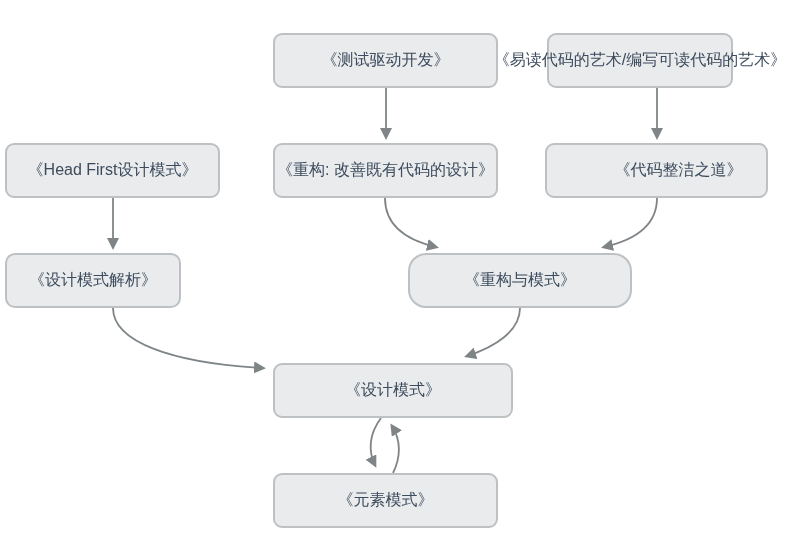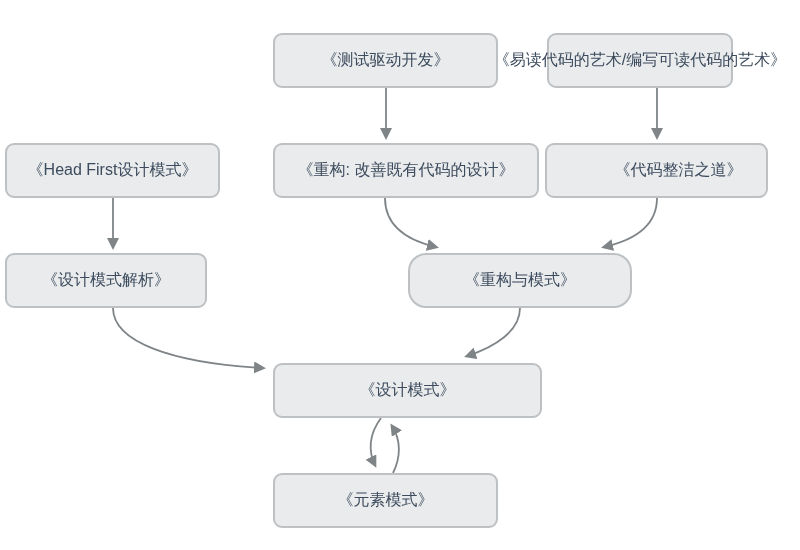--- a/index.html
+++ b/index.html
@@ -34,25 +34,25 @@
     font-size:16px;
     color:var(--node-text);
     white-space:nowrap;
     overflow:visible;
     cursor:default;
   }
   
   .n-tdd       {left:273px; top:33px;  width:225px;}
   .n-readable  {left:547px; top:33px;  width:186px;}
   .n-headfirst {left:5px;   top:143px; width:215px;}
-  .n-refactor  {left:273px; top:143px; width:266px;border-radius:9px;}
+  .n-refactor  {left:273px; top:143px; width:225px;border-radius:9px;}
   .n-cleancode {left:545px; top:143px; width:223px;padding-left:44px;}
-  .n-dpexpl    {left:5px;   top:253px; width:202px;}
+  .n-dpexpl    {left:5px;   top:253px; width:176px;border-radius:10px;}
   .n-rtp       {left:408px; top:253px; width:224px;border-radius:18px;}
-  .n-dp        {left:273px; top:363px; width:269px;}
+  .n-dp        {left:273px; top:363px; width:240px;}
   .n-elemental {left:273px; top:473px; width:225px;}
   .edge{
     fill:none;
     stroke:var(--arrow);
     stroke-width:1.8;
   }
 </style>
 </head>
 <body>
 

